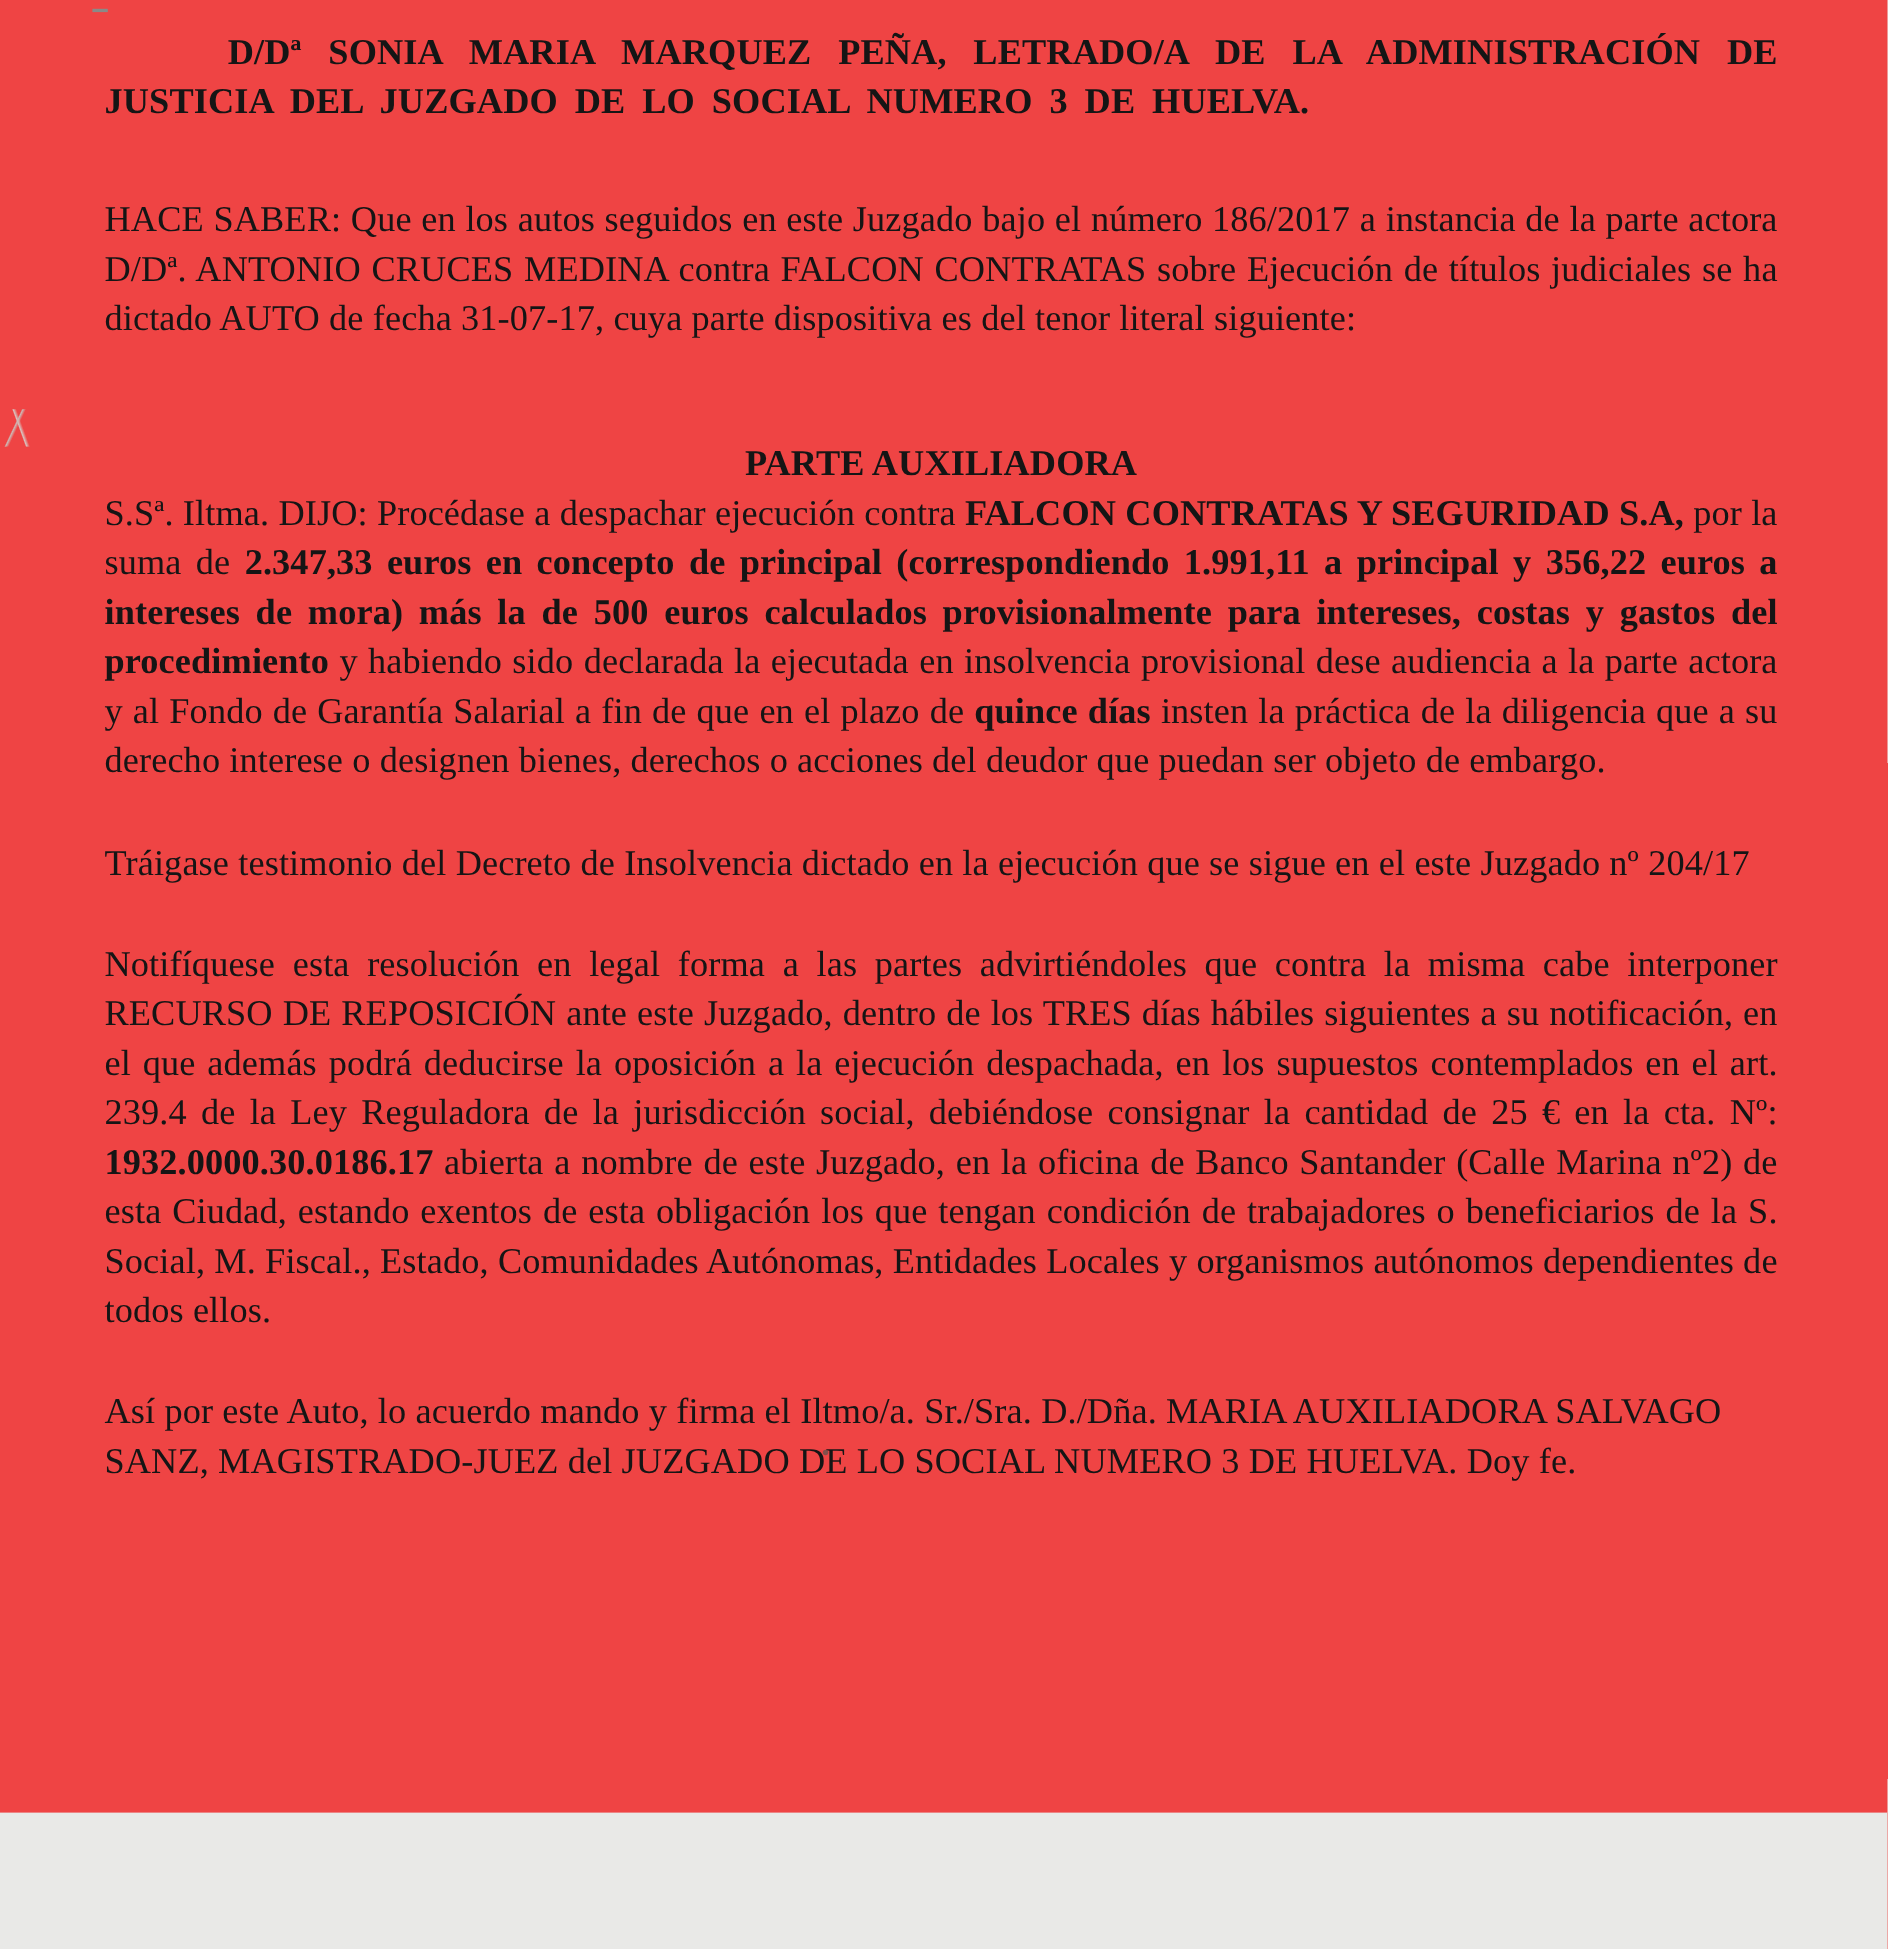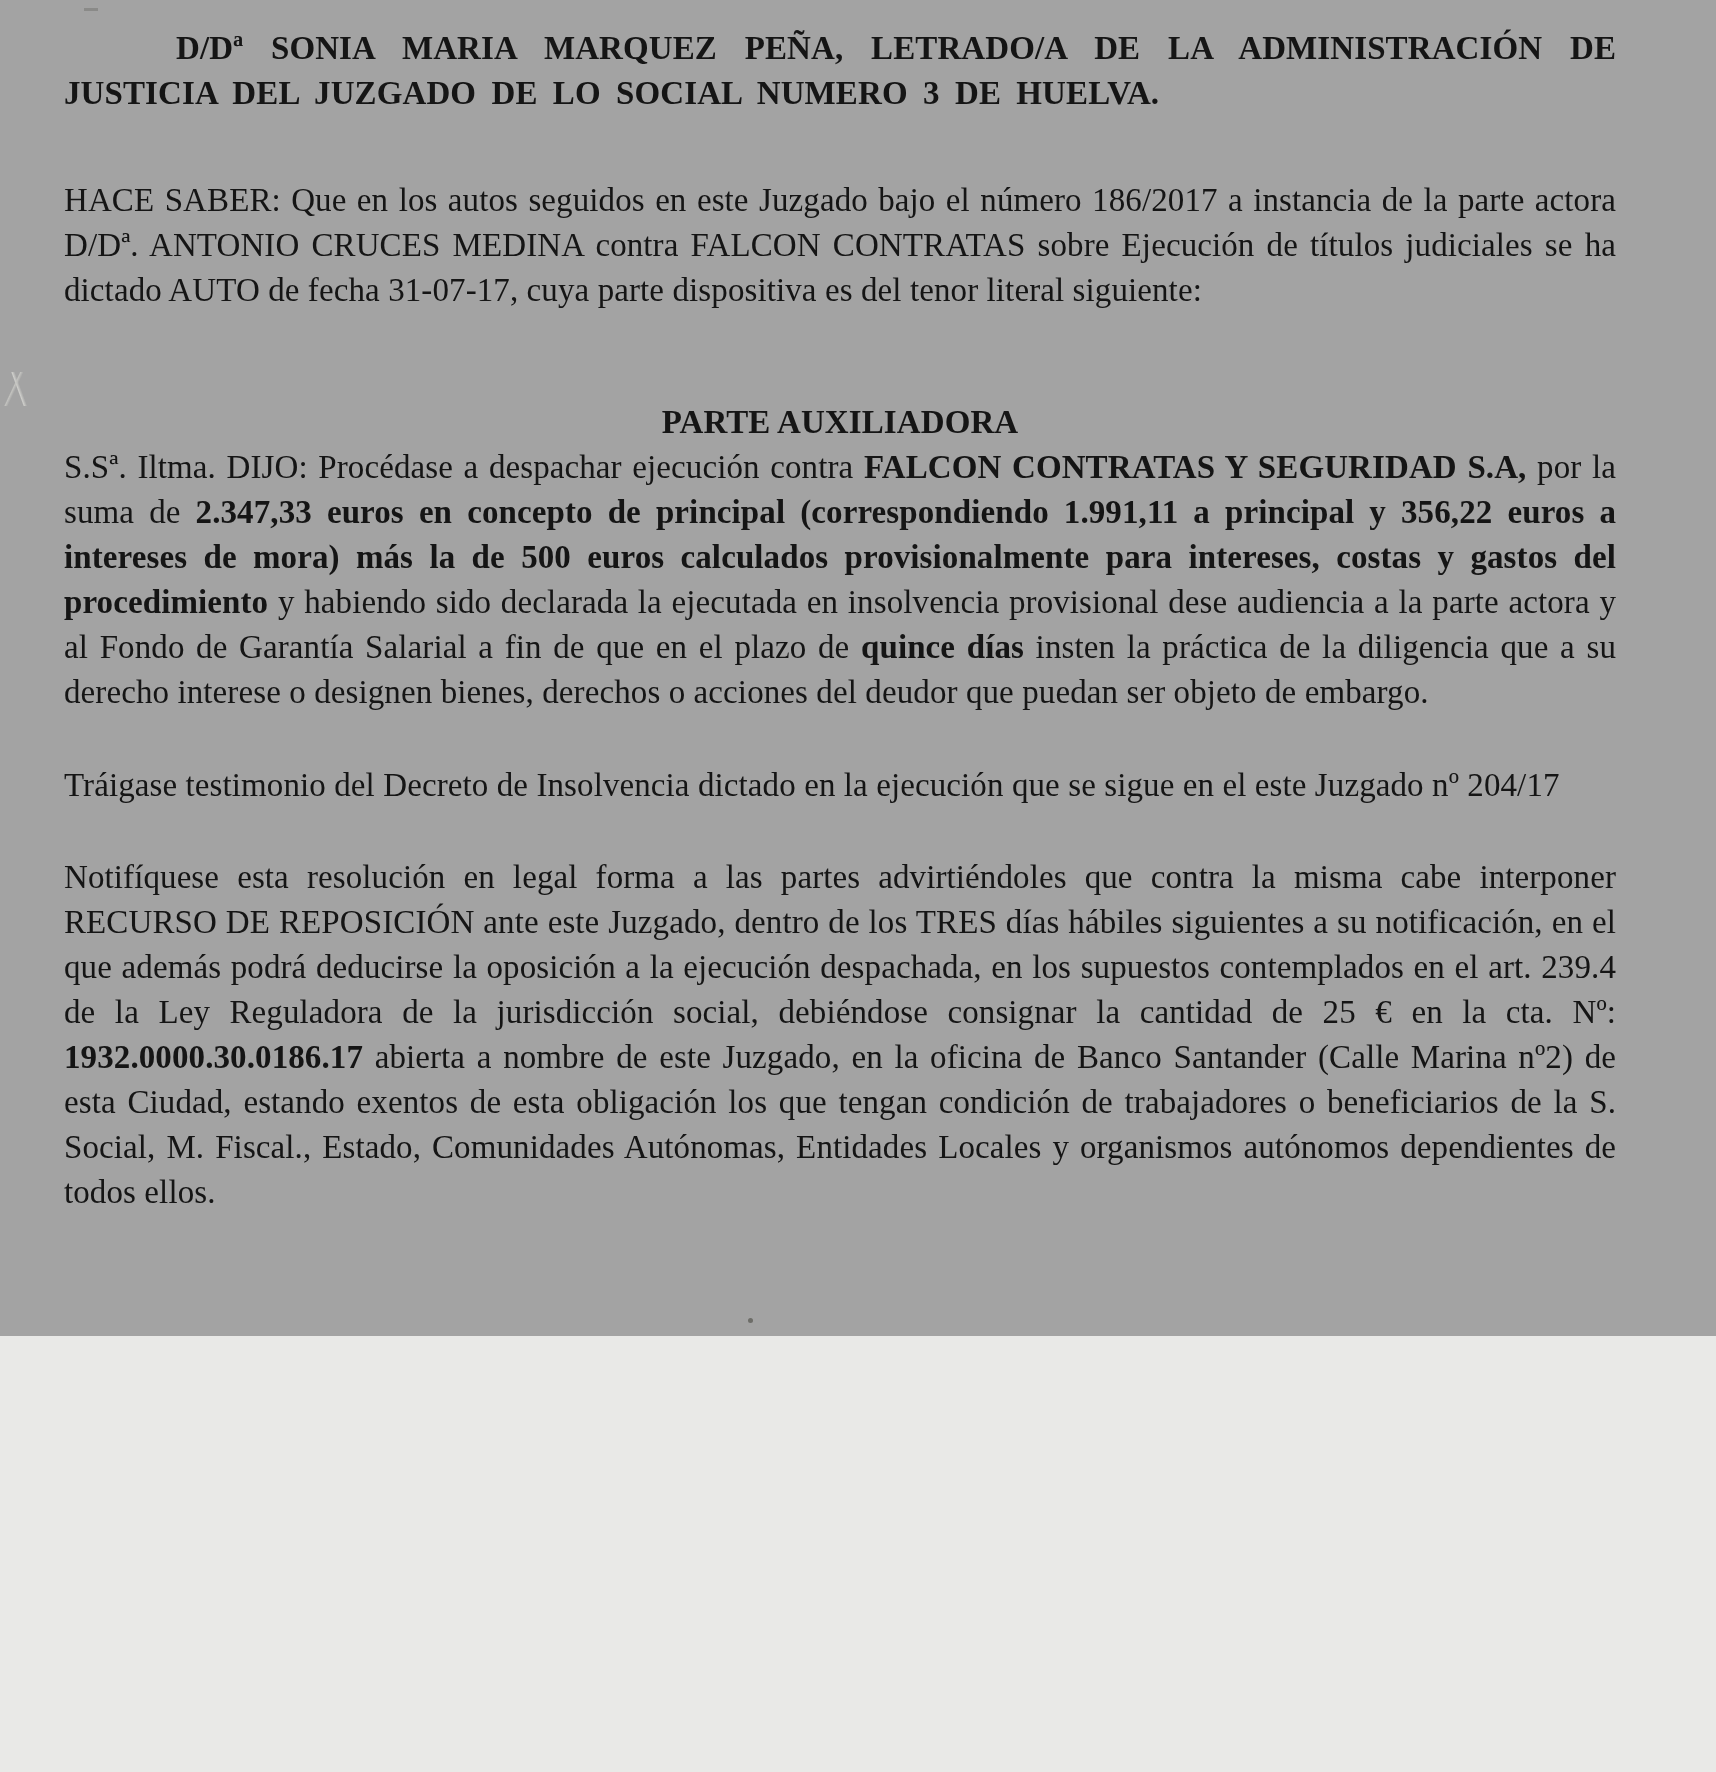--- a/index.html
+++ b/index.html
@@ -3,28 +3,28 @@
 <meta charset="utf-8">
 <style>
   html, body {
     margin: 0;
     padding: 0;
     background: #e9e9e7;
   }
   .sheet {
     position: relative;
     width: 1716px;
-    height: 1336px;
+    height: 1648px;
     margin: 0 auto;
-    background: #a3a3a3;
+    background: #ef4444;
     color: #151515;
     font-family: "Liberation Serif", "DejaVu Serif", serif;
     overflow: hidden;
     box-sizing: border-box;
-    padding: 26px 100px 0 64px;
+    padding: 26px 100px 0 95px;
   }
   .para {
     font-size: 33px;
     line-height: 1.36;
     margin: 0 0 48px 0;
     text-align: justify;
     letter-spacing: 0.1px;
   }
   .para b { font-weight: bold; }
   .header-para {
@@ -93,14 +93,15 @@
   <p class="para gap-lg"><span>HACE SABER: Que en los autos seguidos en este Juzgado bajo el número 186/2017 a instancia de la parte actora D/Dª. ANTONIO CRUCES MEDINA contra FALCON CONTRATAS sobre Ejecución de títulos judiciales se ha dictado AUTO de fecha 31-07-17, cuya parte dispositiva es del tenor literal siguiente:</span></p>
 
   <p class="para heading-center"><b>PARTE AUXILIADORA</b></p>
 
   <p class="para"><span>S.Sª. Iltma. DIJO: Procédase a despachar ejecución contra </span><b>FALCON CONTRATAS Y SEGURIDAD S.A,</b><span> por la suma de </span><b>2.347,33 euros en concepto de principal (correspondiendo 1.991,11 a principal y 356,22 euros a intereses de mora) más la de 500 euros calculados provisionalmente para intereses, costas y gastos del procedimiento</b><span> y habiendo sido declarada la ejecutada en insolvencia provisional dese audiencia a la parte actora y al Fondo de Garantía Salarial a fin de que en el plazo de </span><b>quince días</b><span> insten la práctica de la diligencia que a su derecho interese o designen bienes, derechos o acciones del deudor que puedan ser objeto de embargo.</span></p>
 
   <p class="para"><span>Tráigase testimonio del Decreto de Insolvencia dictado en la ejecución que se sigue en el este Juzgado nº 204/17</span></p>
 
   <p class="para"><span>Notifíquese esta resolución en legal forma a las partes advirtiéndoles que contra la misma cabe interponer RECURSO DE REPOSICIÓN ante este Juzgado, dentro de los TRES días hábiles siguientes a su notificación, en el que además podrá deducirse la oposición a la ejecución despachada, en los supuestos contemplados en el art. 239.4 de la Ley Reguladora de la jurisdicción social, debiéndose consignar la cantidad de 25 € en la cta. Nº: </span><b>1932.0000.30.0186.17</b><span> abierta a nombre de este Juzgado, en la oficina de Banco Santander (Calle Marina nº2) de esta Ciudad, estando exentos de esta obligación los que tengan condición de trabajadores o beneficiarios de la S. Social, M. Fiscal., Estado, Comunidades Autónomas, Entidades Locales y organismos autónomos dependientes de todos ellos.</span></p>
 
+  <p class="para last-para"><span>Así por este Auto, lo acuerdo mando y firma el Iltmo/a. Sr./Sra. D./Dña. MARIA AUXILIADORA SALVAGO SANZ, MAGISTRADO-JUEZ del JUZGADO DE LO SOCIAL NUMERO 3 DE HUELVA. Doy fe.</span></p>
 
 </div>
 
 </body></html>

